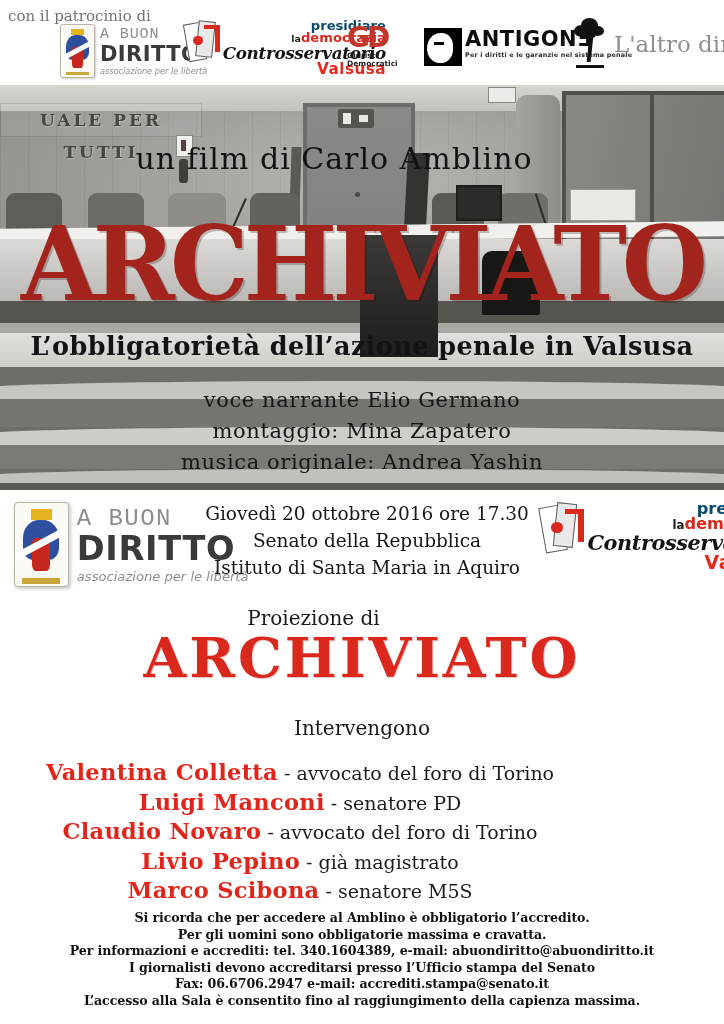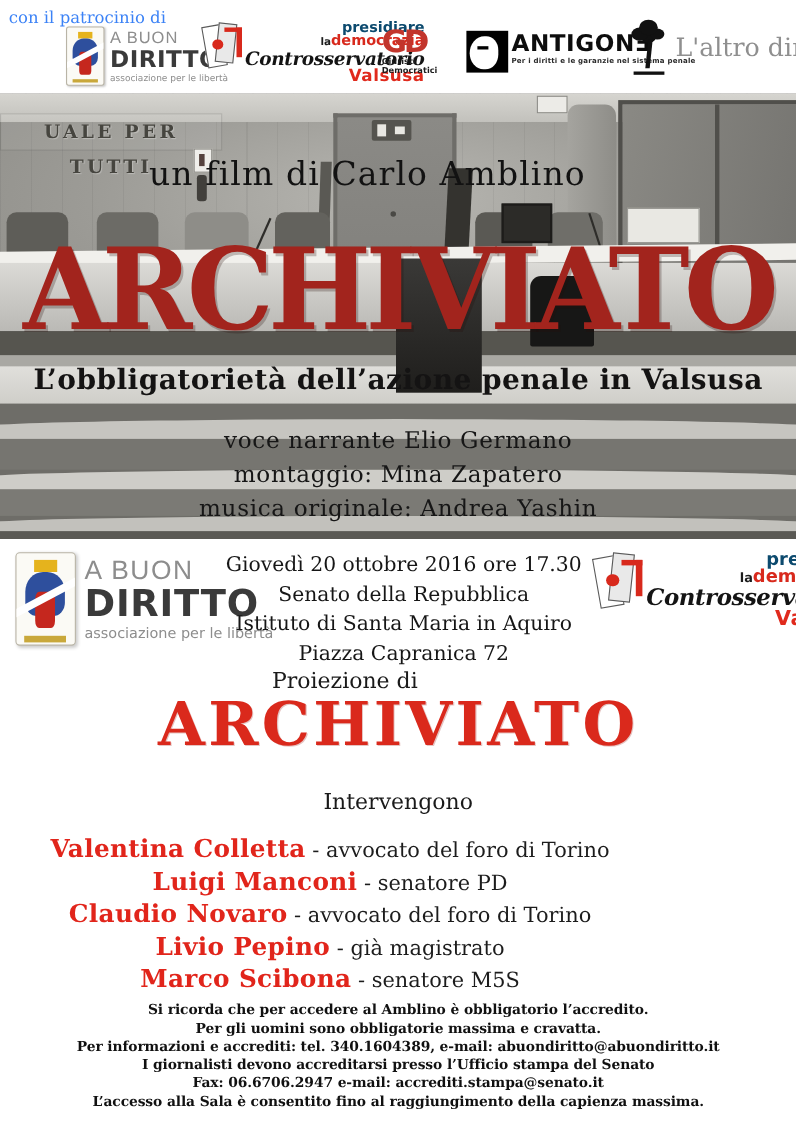--- a/index.html
+++ b/index.html
@@ -1,37 +1,37 @@
 <!DOCTYPE html>
 <html><head>
 <meta charset="utf-8">
 <style>
   html,body{margin:0;padding:0;background:#ffffff;}
   .poster{position:relative;width:724px;height:1024px;background:#fff;overflow:hidden;
           font-family:"DejaVu Serif",serif;color:#1a1a1a;}
 
   
   .header{position:absolute;top:0;left:0;width:724px;height:85px;background:#fff;}
-  .patronage{position:absolute;top:7px;left:8px;font-size:15px;color:#3b82f6;}
+  .patronage{position:absolute;top:7px;left:8px;font-size:15px;color:#737373;}
   .logo-row{position:absolute;top:18px;left:0;width:724px;height:64px;}
 
   
   .logo-abd{position:absolute;display:flex;align-items:center;gap:0.5em;}
   .logo-abd.small{left:60px;top:6px;font-size:10px;}
   .tarot{position:relative;width:3.3em;height:5.2em;background:#fbfaf5;border:1px solid #b9b4a6;
          border-radius:0.25em;overflow:hidden;box-shadow:0.1em 0.1em 0.2em rgba(0,0,0,0.2);}
   .t-crown{position:absolute;top:7%;left:30%;width:40%;height:13%;background:#e5b31d;}
   .t-robe{position:absolute;top:20%;left:16%;width:68%;height:48%;background:#2e4f9d;border-radius:45% 45% 30% 30%;}
   .t-dress{position:absolute;top:42%;left:33%;width:34%;height:40%;background:#c5271e;border-radius:20%;}
   .t-base{position:absolute;bottom:3%;left:14%;width:72%;height:7%;background:#c9a83b;}
   .t-tear{position:absolute;top:44%;left:-20%;width:140%;height:9%;background:#ffffff;transform:rotate(-28deg);}
   .abd-text{display:flex;flex-direction:column;line-height:1.05;}
-  .abd-l1{font-family:Liberation Sans, sans-serif;font-size:1.5em;color:#8d8d8d;letter-spacing:0.06em;}
+  .abd-l1{font-family:Liberation Mono, monospace;font-size:1.5em;color:#8d8d8d;letter-spacing:0.06em;}
   .abd-l2{font-family:"DejaVu Sans",sans-serif;font-size:2.1em;font-weight:bold;color:#3a3a3a;letter-spacing:0.02em;}
-  .abd-tag{font-family:"DejaVu Sans",sans-serif;font-size:0.82em;color:#8d8d8d;margin-top:0.25em;}
+  .abd-tag{font-family:"DejaVu Sans",sans-serif;font-size:0.82em;color:#8d8d8d;margin-top:0.25em;font-style:italic;}
 
   
   .logo-cv{position:absolute;display:flex;align-items:flex-start;gap:0.3em;}
   .logo-cv.small{left:186px;top:2px;font-size:10.5px;}
   .cv-icon{position:relative;width:3.2em;height:4.2em;flex:0 0 auto;}
   .cv-book1,.cv-book2{position:absolute;background:#fff;border:0.14em solid #5a5a5a;}
   .cv-book1{left:0;top:0.3em;width:1.5em;height:3.4em;transform:rotate(-10deg);}
   .cv-book2{left:1.0em;top:0.1em;width:1.4em;height:3.2em;transform:rotate(6deg);background:#e9e9e9;}
   .cv-dot{position:absolute;left:0.7em;top:1.5em;width:0.9em;height:0.9em;border-radius:50%;background:#d8291c;}
   .cv-quote{position:absolute;right:0;top:0.5em;width:1.0em;height:2.2em;border-right:0.5em solid #d8291c;
@@ -284,21 +284,20 @@
         <span class="abd-l1">A BUON</span>
         <span class="abd-l2">DIRITTO</span>
         <span class="abd-tag">associazione per le libertà</span>
       </div>
     </div>
 
     <div class="event-text">
       <div>Giovedì 20 ottobre 2016 ore 17.30</div>
       <div>Senato della Repubblica</div>
       <div>Istituto di Santa Maria in Aquiro</div>
-      <div>Piazza Capranica 72</div>
     </div>
 
     <div class="logo-cv large">
       <div class="cv-icon">
         <div class="cv-book1"></div>
         <div class="cv-book2"></div>
         <div class="cv-dot"></div>
         <div class="cv-quote"></div>
       </div>
       <div class="cv-text">

